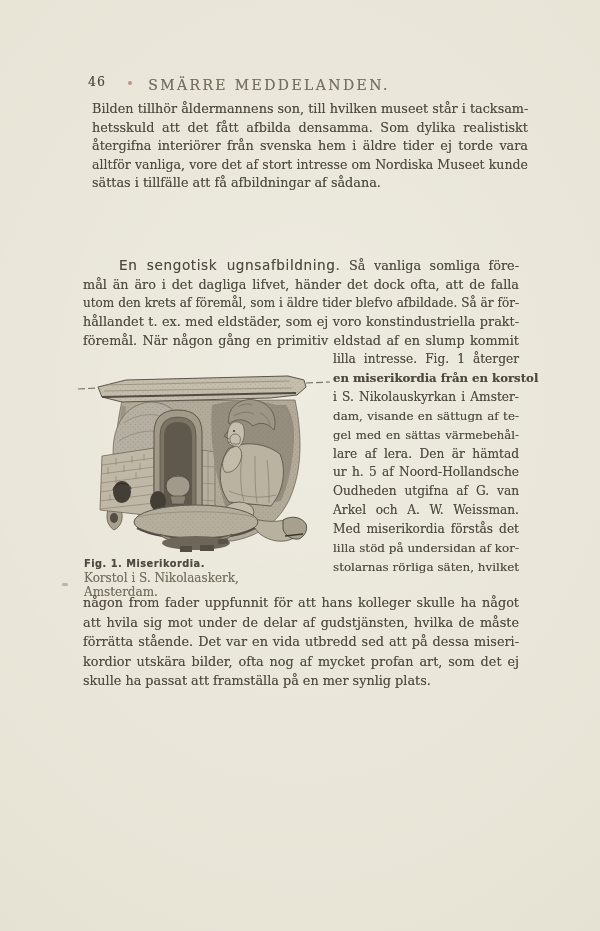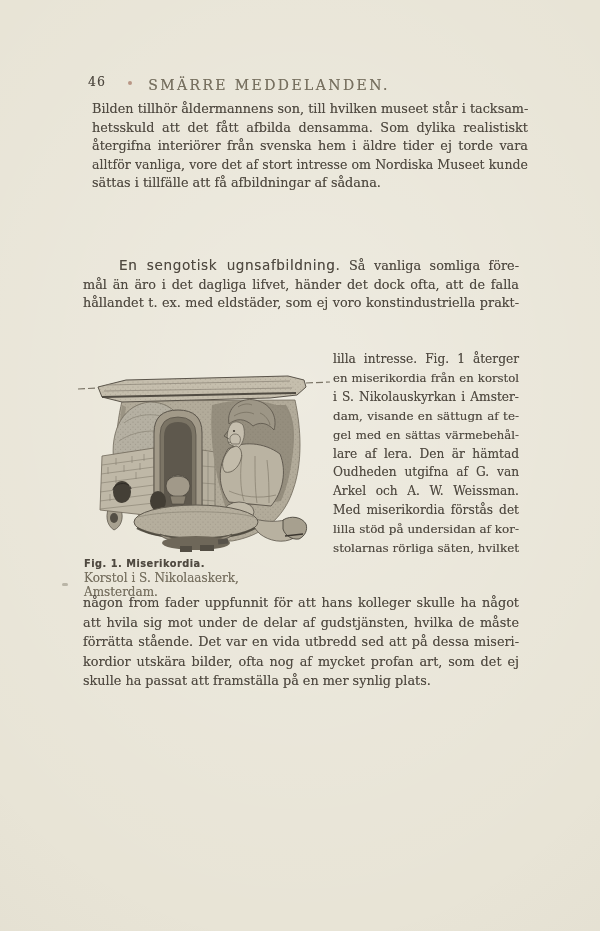--- a/index.html
+++ b/index.html
@@ -51,21 +51,23 @@
     <div class="ln fit">Bilden tillhör åldermannens son, till hvilken museet står i tacksam-</div>
     <div class="ln fit">hetsskuld att det fått afbilda densamma.  Som dylika realistiskt</div>
     <div class="ln fit">återgifna interiörer från svenska hem i äldre tider ej torde vara</div>
     <div class="ln fit" style="font-size: 12.55px;">alltför vanliga, vore det af stort intresse om Nordiska Museet kunde</div>
     <div class="ln fit end">sättas i tillfälle att få afbildningar af sådana.</div>
   </div>
 
   <div class="para para2">
     <div class="ln fit indent"><span class="heading">En sengotisk ugnsafbildning.</span> <span>Så vanliga somliga före-</span></div>
     <div class="ln fit">mål än äro i det dagliga lifvet, händer det dock ofta, att de falla</div>
+    <div class="ln fit" style="font-size: 12.05px;">utom den krets af föremål, som i äldre tider blefvo afbildade.  Så är för-</div>
     <div class="ln fit">hållandet t. ex. med eldstäder, som ej voro konstindustriella prakt-</div>
+    <div class="ln fit">föremål.  När någon gång en primitiv eldstad af en slump kommit</div>
   </div>
 
   <svg class="figure" viewBox="0 0 222 188" xmlns="http://www.w3.org/2000/svg">
     <defs>
       <pattern id="stip" width="5" height="5" patternUnits="userSpaceOnUse">
         <circle cx="1" cy="1" r="0.6" fill="#5f594e"></circle>
         <circle cx="3.4" cy="3.2" r="0.5" fill="#6b6557"></circle>
       </pattern>
     </defs>
 
@@ -180,25 +182,26 @@
     </g>
   </svg>
 
   <div class="caption">
     <div class="cap1">Fig. 1.  Miserikordia.</div>
     <div class="cap2">Korstol i S. Nikolaaskerk, Amsterdam.</div>
   </div>
 
   <div class="para rightcol">
     <div class="ln fit">lilla intresse.  Fig. 1 återger</div>
-    <div class="ln fit" style="font-size: 11.7px;">en miserikordia från en korstol</div>
+    <div class="ln fit" style="font-size: 11.7px; font-weight: bold;">en miserikordia från en korstol</div>
     <div class="ln fit">i S. Nikolauskyrkan i Amster-</div>
     <div class="ln fit" style="font-size: 11.95px;">dam, visande en sättugn af te-</div>
     <div class="ln fit" style="font-size: 11.7px;">gel med en sättas värmebehål-</div>
     <div class="ln fit">lare af lera.  Den är hämtad</div>
+    <div class="ln fit">ur h. 5 af Noord-Hollandsche</div>
     <div class="ln fit">Oudheden utgifna af G. van</div>
     <div class="ln fit">Arkel och A. W. Weissman.</div>
     <div class="ln fit">Med miserikordia förstås det</div>
     <div class="ln fit" style="font-size: 11.95px;">lilla stöd på undersidan af kor-</div>
     <div class="ln fit" style="font-size: 11.95px;">stolarnas rörliga säten, hvilket</div>
   </div>
 
   <div class="para para3">
     <div class="ln fit">någon from fader uppfunnit för att hans kolleger skulle ha något</div>
     <div class="ln fit">att hvila sig mot under de delar af gudstjänsten, hvilka de måste</div>

